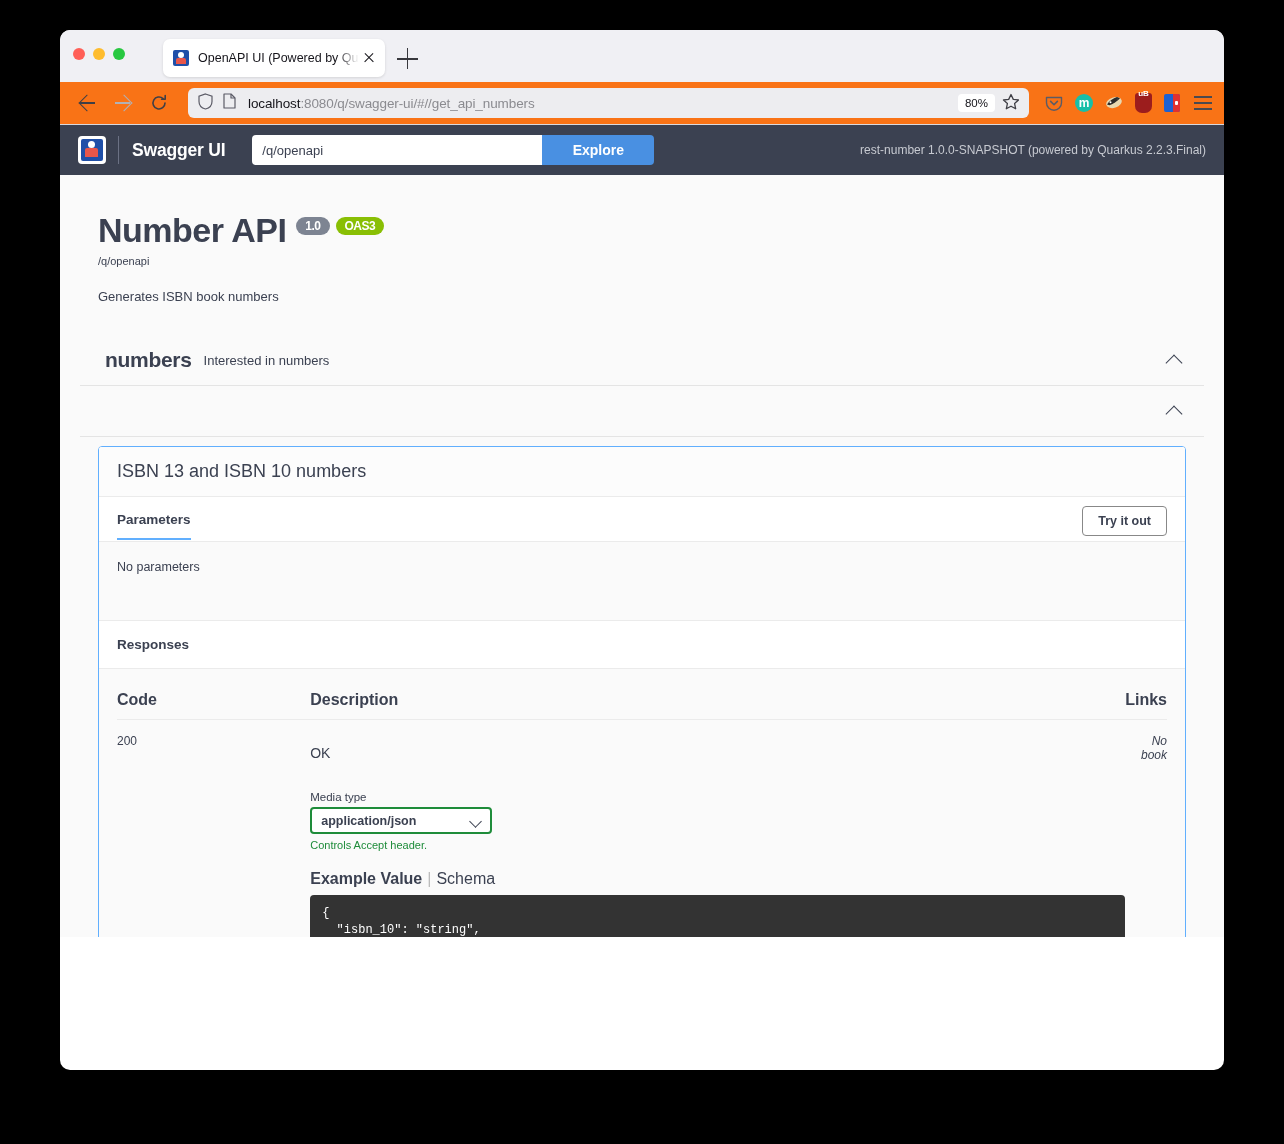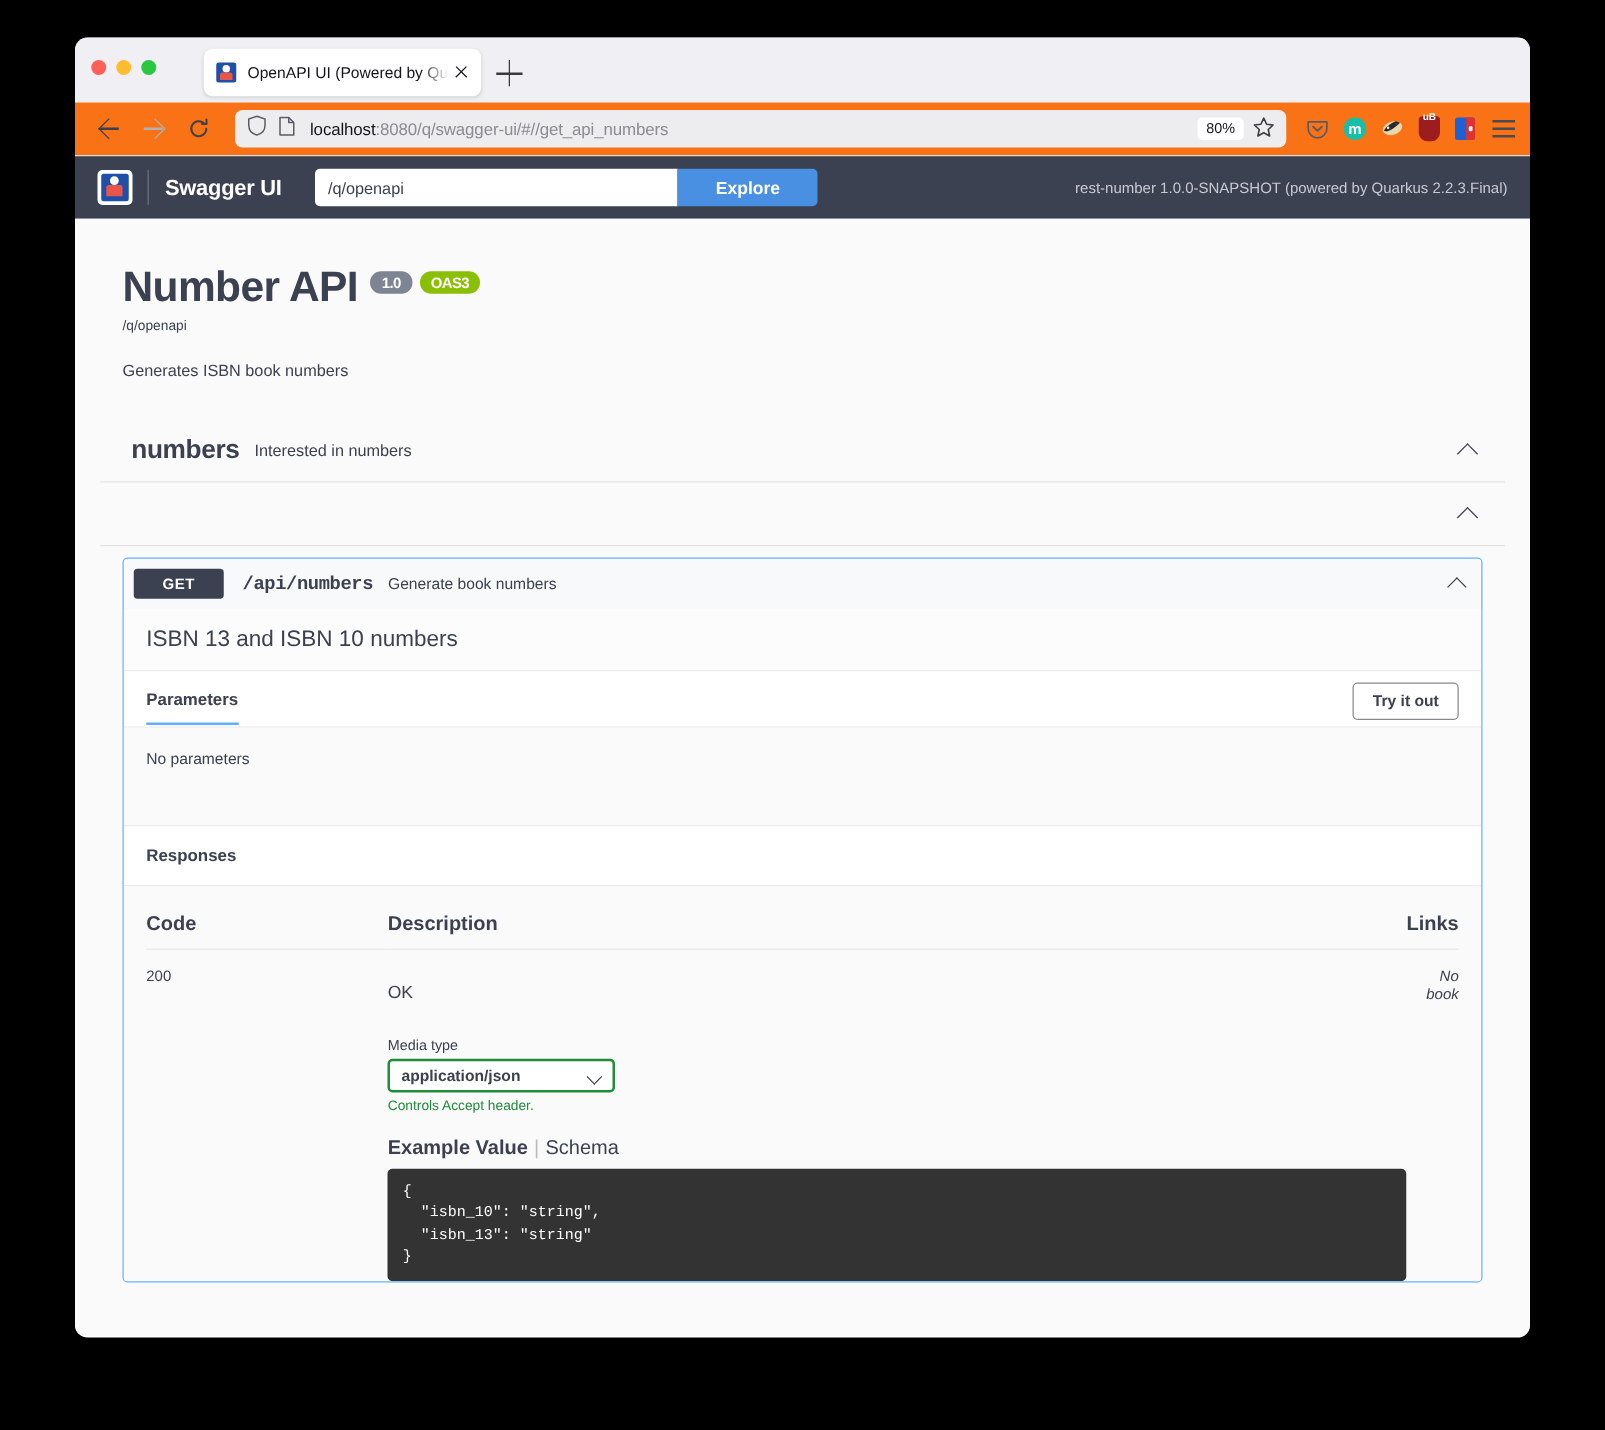--- a/index.html
+++ b/index.html
@@ -210,21 +210,21 @@
     font-family: "Liberation Sans", sans-serif;
   }
   .sw-version {
     position: absolute; right: 18px; top: 50%; transform: translateY(-50%);
     color: #c7cad1; font-size: 12px;
   }
 
   
   .sw-body {
     background: #fafafa;
-    height: 894px;
+    height: 762px;
     overflow: hidden;
     position: relative;
   }
   .wrap { width: 1124px; margin: 0 auto; padding: 0 0px; }
 
   .info { padding: 36px 18px 0 18px; }
   .api-title {
     font-size: 34px; font-weight: 700; color: #3b4151;
     display: flex; align-items: center; letter-spacing: -.5px;
   }
@@ -506,26 +506,20 @@
               <span class="tag-name"></span>
               <span class="tag-desc"></span>
               <span class="chev"></span>
             </div>
           </div>
         </div>
 
         <div class="op-outer">
           <div class="op">
 
-            <div class="op-head">
-              <span class="method">GET</span>
-              <span class="op-path">/api/numbers</span>
-              <span class="op-summary">Generate book numbers</span>
-              <span class="op-chev"></span>
-            </div>
 
             <div class="op-body">
 
               <div class="op-desc">ISBN 13 and ISBN 10 numbers</div>
 
               <div class="params-head">
                 <span class="params-title">Parameters</span>
                 <button class="tryit">Try it out</button>
               </div>
 

